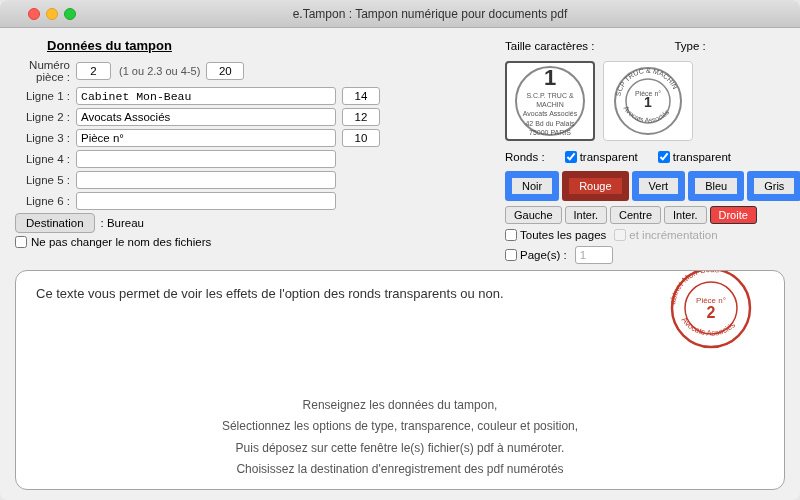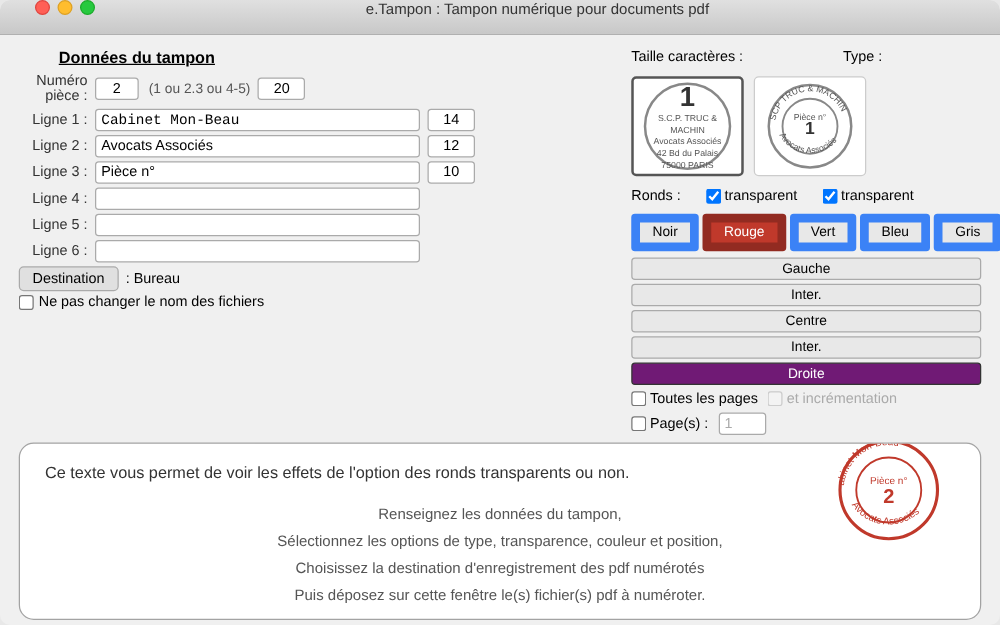--- a/index.html
+++ b/index.html
@@ -17,21 +17,21 @@
       background: #f0f0f0;
       border-radius: 8px;
       overflow: hidden;
       display: flex;
       flex-direction: column;
     }
     .titlebar {
       background: linear-gradient(to bottom, #e0e0e0, #c8c8c8);
       height: 28px;
       display: flex;
-      align-items: flex-start;
+      align-items: center;
       padding: 0 28px;
       border-bottom: 1px solid #b0b0b0;
       flex-shrink: 0;
     }
     .traffic-lights {
       display: flex;
       gap: 6px;
       margin-right: 12px;
     }
     .traffic-light {
@@ -164,32 +164,31 @@
       cursor: pointer;
     }
     .color-btn.active {
       background: #c0392b;
       color: white;
       border-color: #922b21;
     }
     .position-row {
       display: flex;
       gap: 3px;
-      flex-direction: column;
     }
     .pos-btn {
       padding: 2px 8px;
       border: 1px solid #aaa;
       border-radius: 3px;
       background: #e8e8e8;
       font-size: 11px;
       cursor: pointer;
     }
     .pos-btn.active {
-      background: #701a75;
+      background: #ef4444;
       color: white;
       border-color: #333;
     }
     .options-row {
       display: flex;
       align-items: center;
       gap: 8px;
     }
     .destination-row {
       display: flex;
@@ -423,19 +422,19 @@
             <path id="previewBotArc" d="M 9 48 A 36 36 0 0 0 75 48" fill="none"></path>
             <text font-size="8" fill="#c0392b">
               <textPath href="#previewBotArc" startOffset="8%">Avocats Associés</textPath>
             </text>
           </svg>
         </div>
       </div>
       <div class="preview-instructions" id="preview-instructions">
       <div>Renseignez les données du tampon,</div>
           <div>Sélectionnez les options de type, transparence, couleur et position,</div>
+          <div>Puis déposez sur cette fenêtre le(s) fichier(s) pdf à numéroter.</div>
           <div>Choisissez la destination d'enregistrement des pdf numérotés</div>
-          <div>Puis déposez sur cette fenêtre le(s) fichier(s) pdf à numéroter.</div>
         </div>
     </div>
 
   </div>
 </div>
 
 </body></html>

